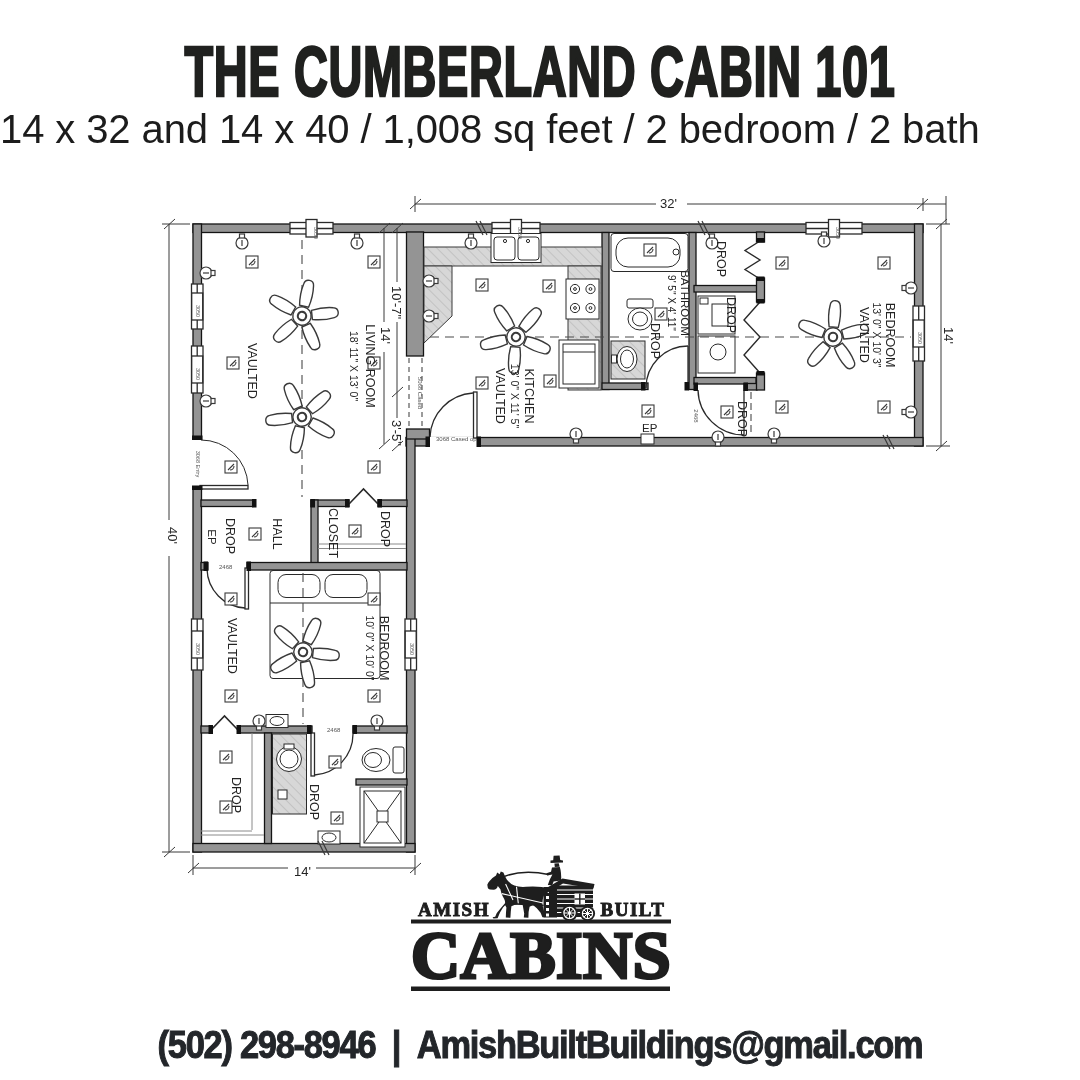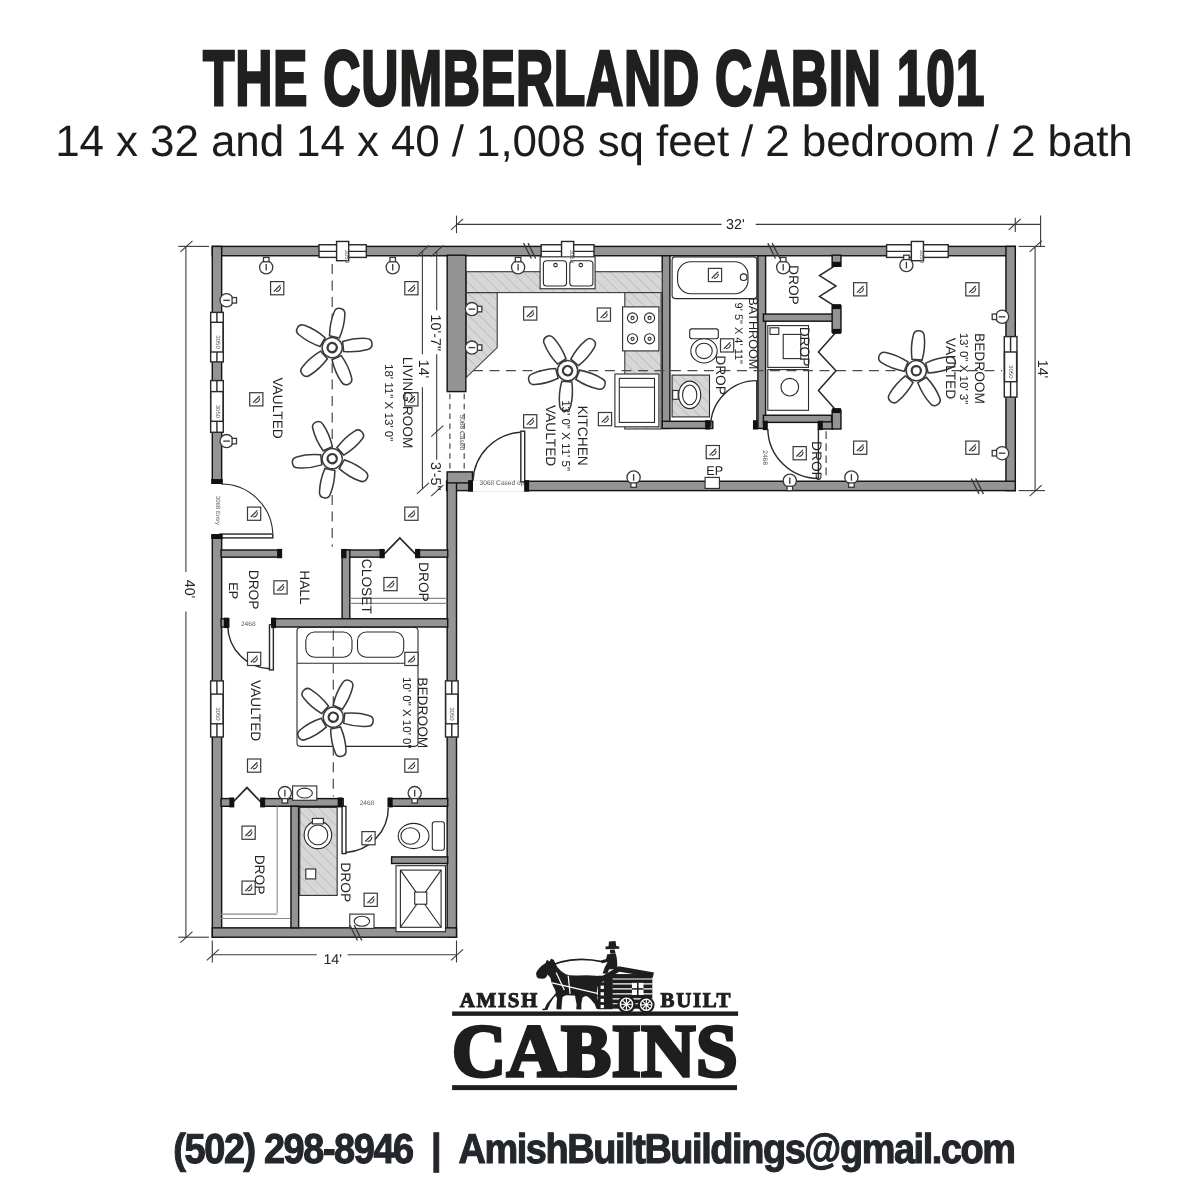--- a/index.html
+++ b/index.html
@@ -2,21 +2,21 @@
 <html><head>
 <meta charset="utf-8">
 <style>
   html,body{margin:0;padding:0;background:#ffffff;}
   .page{position:relative;width:1080px;height:1080px;background:#ffffff;overflow:hidden;
         font-family:"Liberation Sans", sans-serif;padding-left:28px;}
   .title{position:absolute;left:0;top:31px;width:1080px;text-align:center;
          font-weight:bold;font-size:71px;color:#20211f;letter-spacing:1px;
          -webkit-text-stroke:2.6px #20211f;
          transform:scaleX(0.66);transform-origin:540px 0;}
-  .subtitle{position:absolute;left:0;top:107px;width:1080px;text-align:center;
+  .subtitle{position:absolute;left:0;top:107px;width:1080px;
          font-weight:normal;font-size:40px;color:#1c1c1c;letter-spacing:-0.1px;}
   .contact{position:absolute;left:0;top:1008px;width:1080px;text-align:center;
          font-weight:bold;font-size:38px;color:#23262a;letter-spacing:-1.4px;
          -webkit-text-stroke:1px #23262a;
          transform:scaleX(0.906);transform-origin:540px 0;}
   svg text{font-family:"Liberation Sans", sans-serif;}
 </style>
 </head>
 <body>
 <div class="page">

